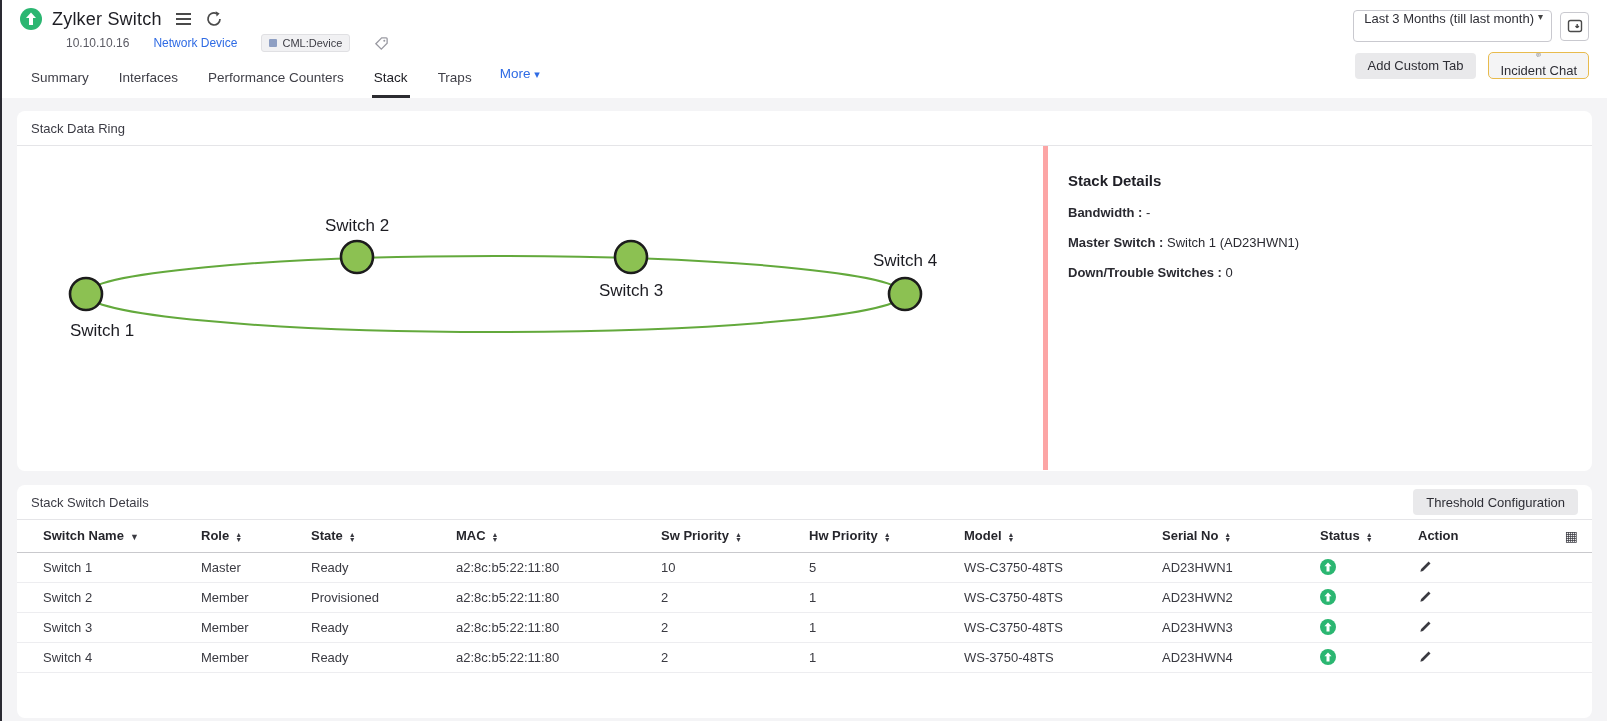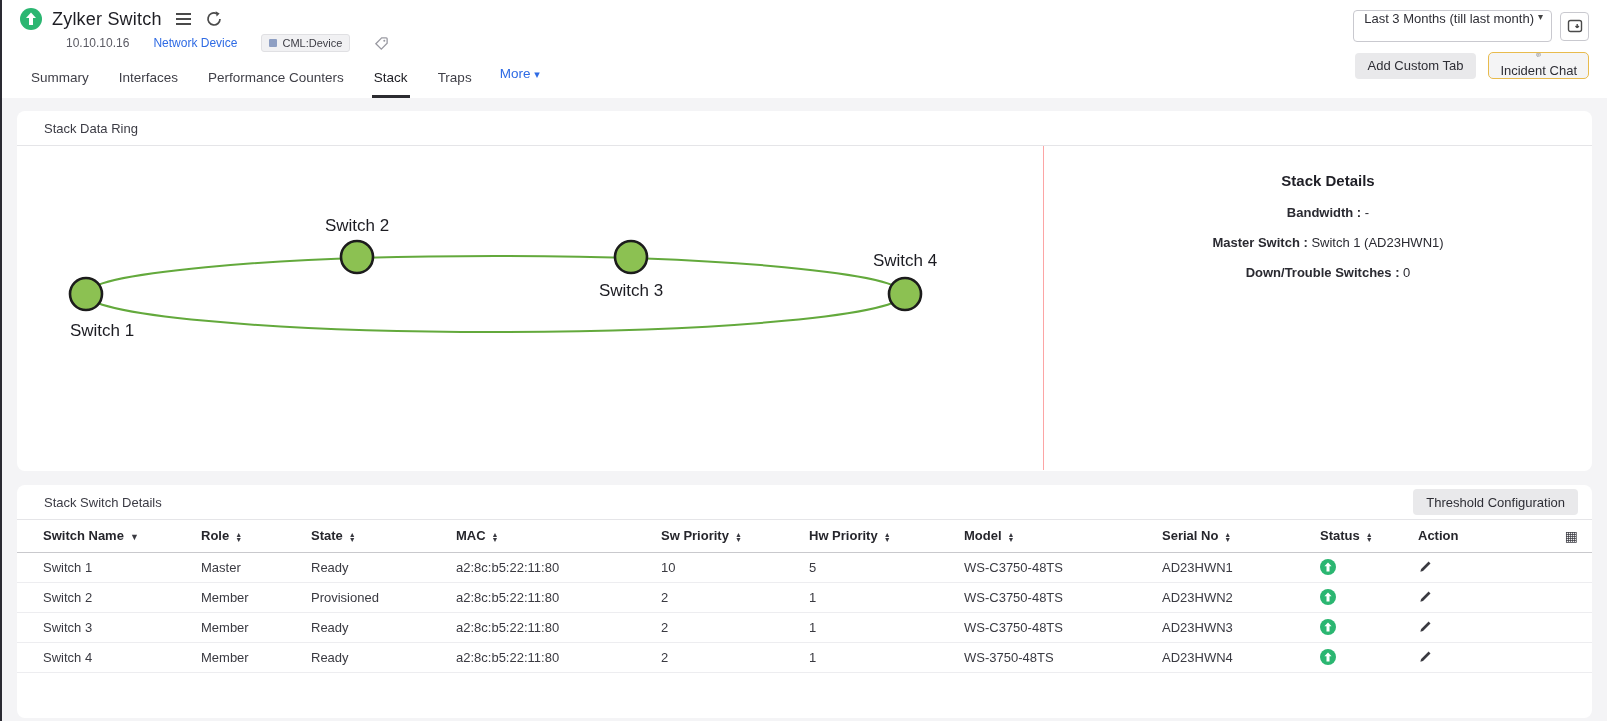--- a/index.html
+++ b/index.html
@@ -39,26 +39,26 @@
     display:flex; align-items:center; justify-content:center; cursor:pointer; }
   .hdr-right-bottom { position:absolute; top:52px; right:18px; display:flex; align-items:center; gap:12px; }
   .btn-gray { background:#e9e9eb; border:none; border-radius:4px; height:26px; padding:0 13px;
     font-size:13px; color:#2e2e35; font-family:inherit; cursor:pointer; }
   .btn-chat { background:#f4f4f5; border:1.5px solid #e8bb4d; border-radius:5px; height:27px; padding:0 11px;
     font-size:13px; color:#2e2e35; font-family:inherit; cursor:pointer; display:inline-flex; align-items:center; gap:6px;flex-direction:column; }
   
   .content { background:#f4f4f6; height:631px; padding:13px 15px 0 15px; }
   .card { background:#fff; border-radius:8px; }
   .card-title-row { height:35px; display:flex; align-items:center; padding:0 14px; border-bottom:1px solid #e5e5e8; }
-  .card-title { font-size:13px; color:#3b3b44;margin-left:13px; }
+  .card-title { font-size:13px; color:#3b3b44; }
   
   .ring-card { height:360px; margin-bottom:14px; }
   .ring-body { display:flex; height:324px; }
   .ring-area { width:1026px; flex:0 0 1026px; }
-  .stack-details { flex:1; border-left:1px solid #fca5a5; padding:26px 0 0 20px;text-align:center; }
+  .stack-details { flex:1; border-left:5px solid #fca5a5; padding:26px 0 0 20px; }
   .stack-details h3 { font-size:15px; color:#1f1f26; font-weight:700; margin-bottom:16px; }
   .detail-line { font-size:13px; color:#2a2a31; margin-bottom:15px; }
   .detail-line b { font-weight:700; }
   
   .table-card { height:233px; position:relative; }
   .table-card .card-title-row { justify-content:space-between; }
   table.stack-table { width:100%; border-collapse:collapse; table-layout:fixed; }
   .stack-table th { font-size:13px; font-weight:700; color:#26262c; text-align:left;
     height:32px; border-bottom:1px solid #c9c9cd; padding:0 6px; white-space:nowrap; }
   .stack-table th:first-child, .stack-table td:first-child { padding-left:26px; }

